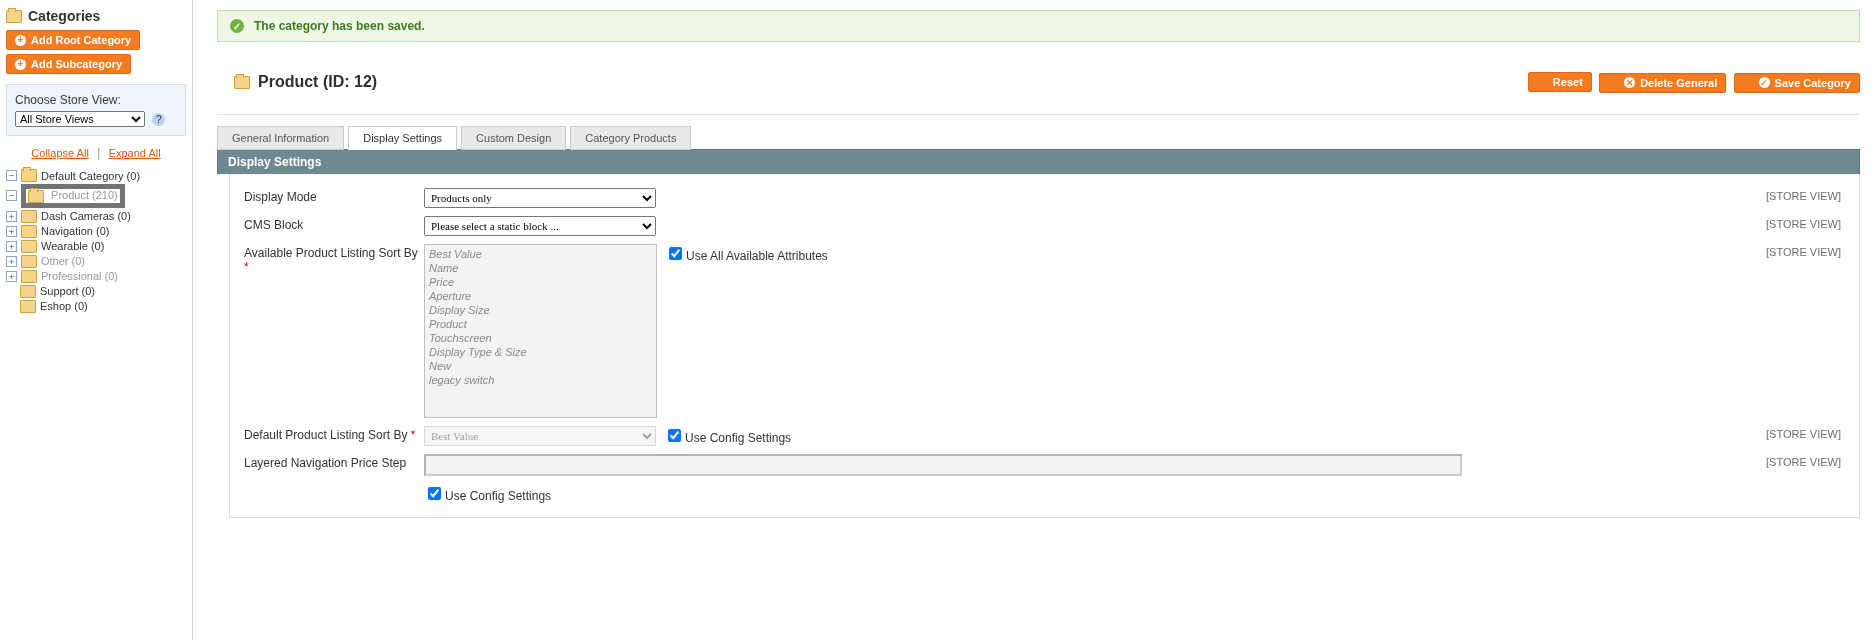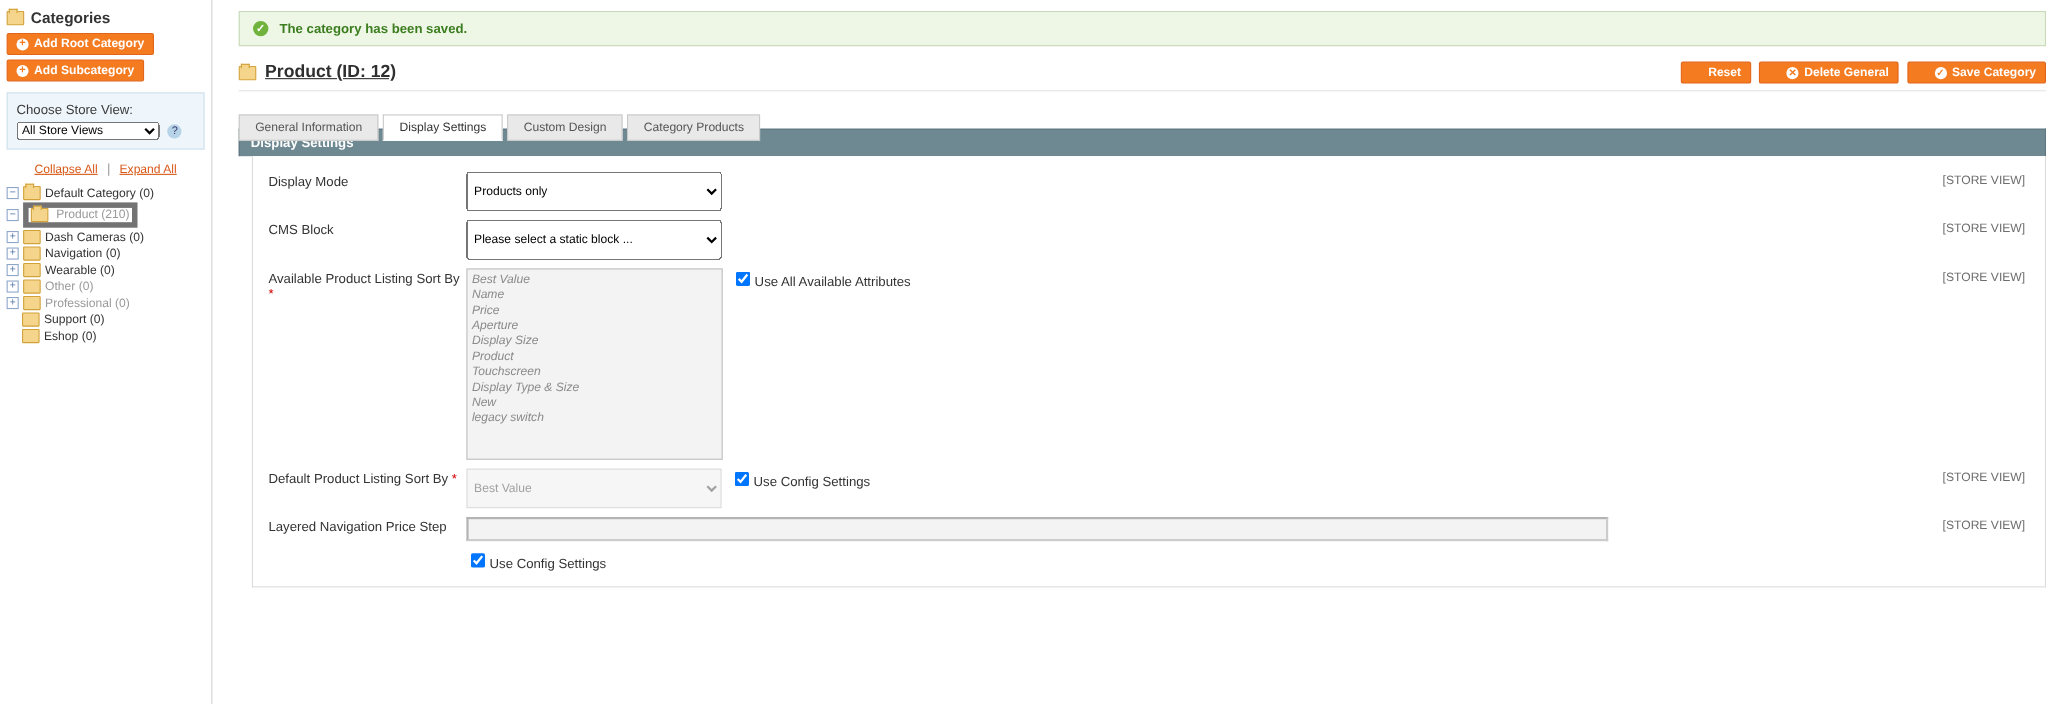--- a/index.html
+++ b/index.html
@@ -172,22 +172,22 @@
   }
   .title-row {
     display: flex;
     align-items: center;
     justify-content: space-between;
     margin-bottom: 6px;
   }
   .title-row h2 {
     font-size: 16px;
     font-weight: bold;
-    margin: 0;
-    display:flex;align-items:center;text-decoration:underline;
+    margin: 17px;
+    display:flex;align-items:center;
   }
   .title-row h2 .ficon { margin-right:8px; }
   .title-actions .btn-orange { margin-left:4px; margin-bottom:0;padding-left:24px;}
   .title-actions .circ {
     width:11px;height:11px;border-radius:50%;background:#fff;color:#f47b20;
     display:inline-flex;align-items:center;justify-content:center;
     font-size:9px;margin-right:5px;font-weight:bold;
   }
   .rule {
     height:1px;background:#e4e4e4;margin:4px 0 10px;
@@ -196,21 +196,21 @@
   .tabs {
     display:flex;gap:4px;margin-bottom:0;
   }
   .tab {
     border:1px solid #c9c9c9;
     background:#e9e9e9;
     padding:5px 14px;
     font-size:11px;color:#555;
     border-bottom:1px solid #c9c9c9;
     cursor:pointer;
-    position:relative;top:11px;
+    position:relative;top:1px;
   }
   .tab.active {
     background:#fff;border-bottom:1px solid #fff;color:#333;font-weight:normal;
   }
   
   .panel-head {
     background:#6f8992;color:#fff;font-weight:bold;
     padding:5px 10px;font-size:12px;margin-top:0;
     border:1px solid #5e7780;border-bottom:none;
   }
@@ -222,21 +222,21 @@
     display:flex;align-items:flex-start;padding:4px 0;
   }
   .form-row .flabel {
     width:180px;color:#333;padding-top:2px;
   }
   .form-row .req { color:#d40000; }
   .form-row .fctrl select,
   .form-row .fctrl input[type="text"] {
     font-size:11px;padding:1px 2px;
   }
-  .form-row .fctrl select { width:232px;height:36px; }
+  .form-row .fctrl select { width:232px;height:20px;font-family:Liberation Serif, serif; }
   .form-row .fctrl input[type="text"] { width:1030px;height:16px;background:#f3f3f3; }
   .form-row .fctrl .multi {
     width:223px;height:168px;border:1px solid #bfbfbf;background:#f3f3f3;
     overflow-y:scroll;font-size:11px;color:#8a8a8a;padding:2px 4px;
   }
   .form-row .fctrl .multi div {padding:1px 0;font-style:italic;}
   .form-row .fscope {
     margin-left:auto;color:#6d6d6d;font-size:11px;padding-top:2px;padding-right:4px;
   }
   .form-row .inline-chk {

